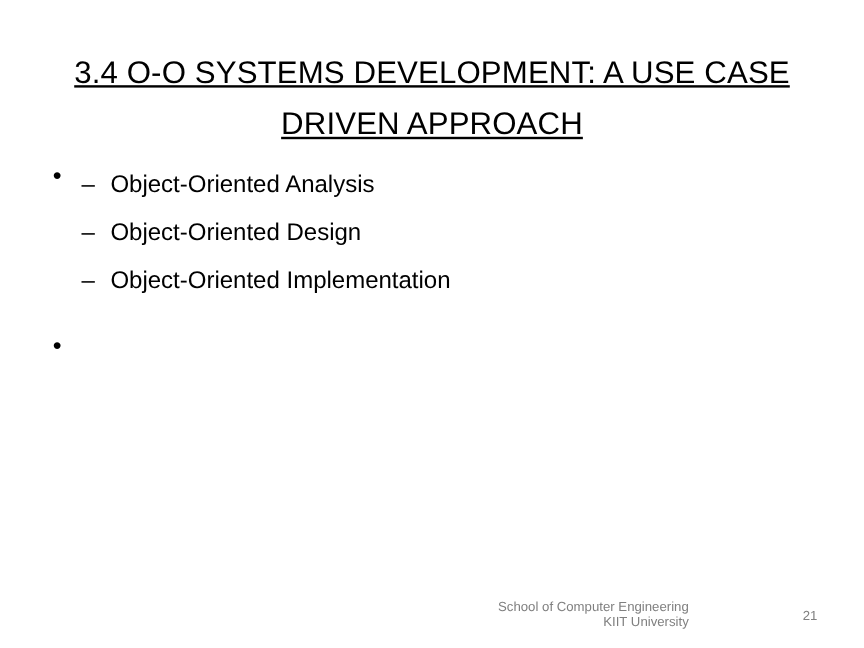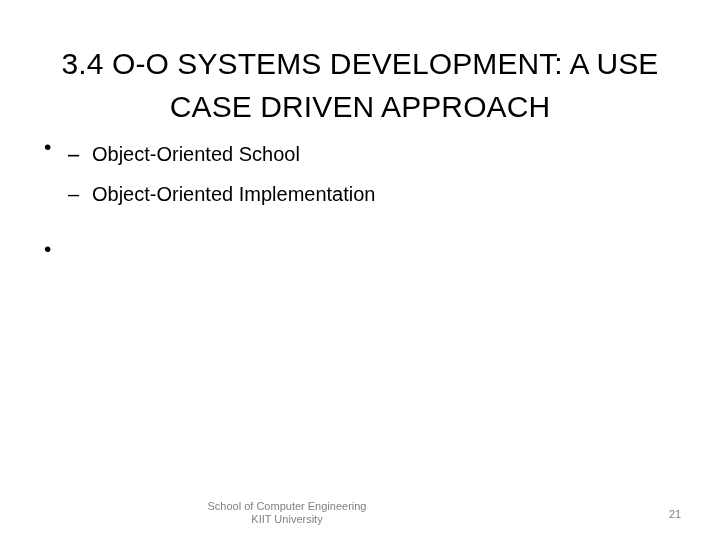--- a/index.html
+++ b/index.html
@@ -24,26 +24,27 @@
     background: #ffffff;
   }
 
   
   .slide-title {
     position: absolute;
     top: 22px;
     left: 30px;
     width: 660px;
     text-align: center;
-    font-size: 30px;
+    font-size: 26px;
     line-height: 43px;
     letter-spacing: 0.1px;
     color: #000000;
     font-weight: 400;
     white-space: pre-line;
+    text-decoration: underline;
   }
 
   
   .body-area {
     position: absolute;
     top: 128px;
     left: 0;
     width: 720px;
   }
 
@@ -92,21 +93,21 @@
   .gap-before-b2 {
     height: 16px;
   }
 
   
   .footer {
     position: absolute;
     left: 0;
     top: 500px;
     width: 574px;
-    text-align: center;
+    text-align: right;
     font-size: 11px;
     line-height: 13px;
     color: #808080;
   }
   .footer .line2 {
     display: block;
   }
 
   .page-number {
     position: absolute;
@@ -128,24 +129,25 @@
 
   <div class="body-area">
 
     <div class="bullet-l1">
       <span class="marker">•</span>
     </div>
 
     <div class="sub-list">
       <div class="bullet-l2">
         <span class="marker">–</span>
+        <span>Object-Oriented Analysis</span>
       </div>
       <div class="bullet-l2">
         <span class="marker">–</span>
-        <span>Object-Oriented School</span>
+        <span>Object-Oriented Design</span>
       </div>
       <div class="bullet-l2">
         <span class="marker">–</span>
         <span>Object-Oriented Implementation</span>
       </div>
     </div>
 
     <div class="gap-before-b2"></div>
 
     <div class="bullet-l1">

